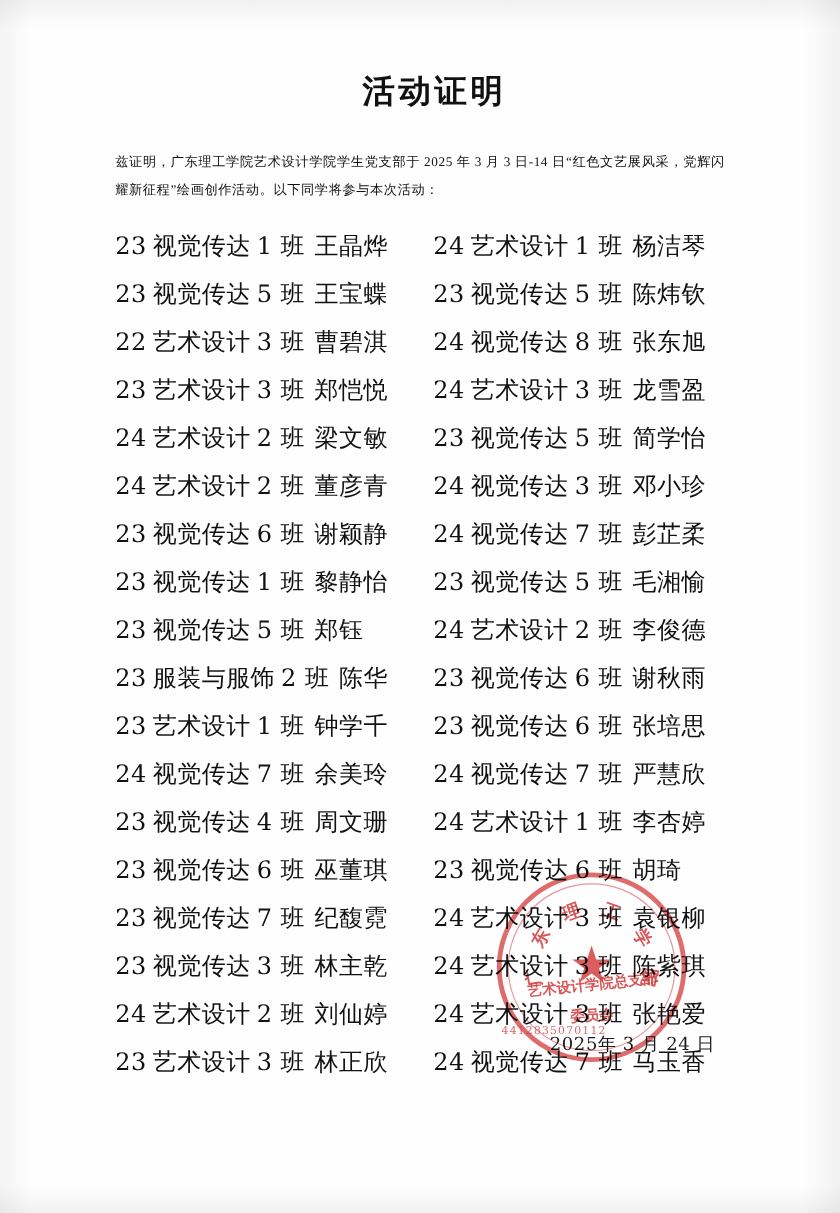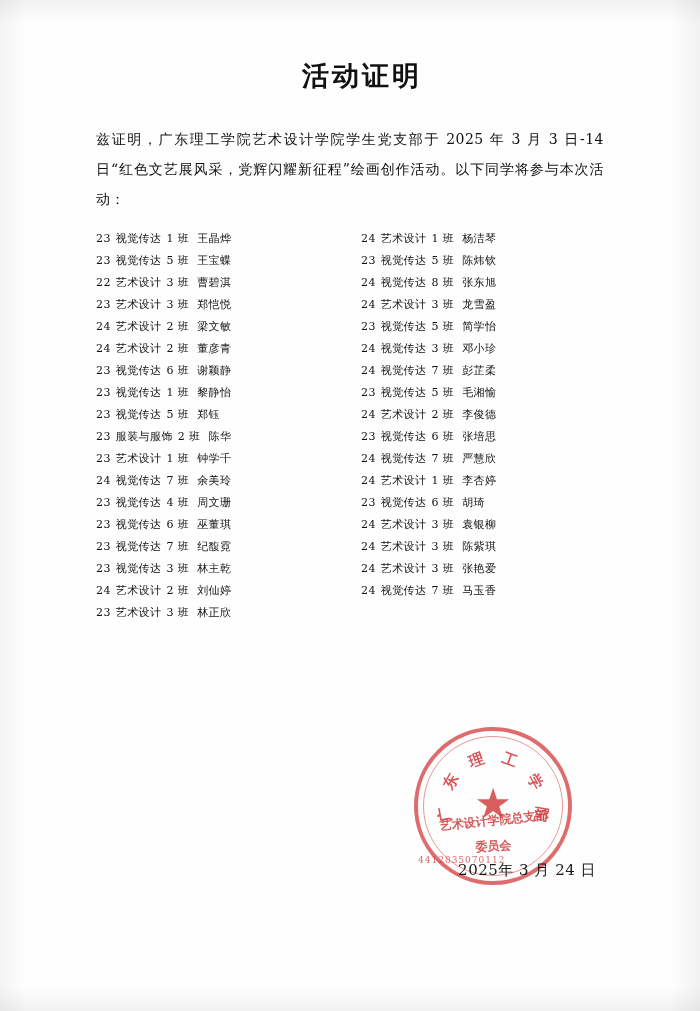--- a/index.html
+++ b/index.html
@@ -43,38 +43,39 @@
     text-align: center;
     font-size: 27px;
     font-weight: bold;
     letter-spacing: 3px;
     margin-top: 58px;
     font-family: "DejaVu Serif", "Liberation Serif", serif;
     padding-left: 24px;
   }
   .body-text {
     margin: 30px 96px 0 96px;
-    font-size: 14px;
+    font-size: 11px;
     line-height: 2.15;
     text-align: justify;
     letter-spacing: 0.5px;
+    font-family: Liberation Serif, serif;
   }
   .roster {
     margin: 14px 96px 0 96px;
     display: grid;
     grid-template-columns: 1fr 1fr;
     column-gap: 22px;
     row-gap: 0px;
   }
   .roster-col {
     display: flex;
     flex-direction: column;
   }
   .entry {
-    font-size: 11px;
+    font-size: 20px;
     line-height: 2.0;
     letter-spacing: 0.4px;
     white-space: nowrap;
   }
   .entry .yr { margin-right: 5px; }
   .entry .maj { margin-right: 5px; }
   .entry .cls { margin-right: 8px; }
   .entry .nm { }
 
   .signature {
@@ -176,20 +177,21 @@
       <div class="roster-col" id="col-right">
           <div class="entry"><span class="yr">24</span><span class="maj">艺术设计</span><span class="cls">1 班</span><span class="nm">杨洁琴</span></div>
           <div class="entry"><span class="yr">23</span><span class="maj">视觉传达</span><span class="cls">5 班</span><span class="nm">陈炜钦</span></div>
           <div class="entry"><span class="yr">24</span><span class="maj">视觉传达</span><span class="cls">8 班</span><span class="nm">张东旭</span></div>
           <div class="entry"><span class="yr">24</span><span class="maj">艺术设计</span><span class="cls">3 班</span><span class="nm">龙雪盈</span></div>
           <div class="entry"><span class="yr">23</span><span class="maj">视觉传达</span><span class="cls">5 班</span><span class="nm">简学怡</span></div>
           <div class="entry"><span class="yr">24</span><span class="maj">视觉传达</span><span class="cls">3 班</span><span class="nm">邓小珍</span></div>
           <div class="entry"><span class="yr">24</span><span class="maj">视觉传达</span><span class="cls">7 班</span><span class="nm">彭芷柔</span></div>
           <div class="entry"><span class="yr">23</span><span class="maj">视觉传达</span><span class="cls">5 班</span><span class="nm">毛湘愉</span></div>
           <div class="entry"><span class="yr">24</span><span class="maj">艺术设计</span><span class="cls">2 班</span><span class="nm">李俊德</span></div>
+          <div class="entry"><span class="yr">23</span><span class="maj">视觉传达</span><span class="cls">6 班</span><span class="nm">谢秋雨</span></div>
           <div class="entry"><span class="yr">23</span><span class="maj">视觉传达</span><span class="cls">6 班</span><span class="nm">张培思</span></div>
           <div class="entry"><span class="yr">24</span><span class="maj">视觉传达</span><span class="cls">7 班</span><span class="nm">严慧欣</span></div>
           <div class="entry"><span class="yr">24</span><span class="maj">艺术设计</span><span class="cls">1 班</span><span class="nm">李杏婷</span></div>
           <div class="entry"><span class="yr">23</span><span class="maj">视觉传达</span><span class="cls">6 班</span><span class="nm">胡琦</span></div>
           <div class="entry"><span class="yr">24</span><span class="maj">艺术设计</span><span class="cls">3 班</span><span class="nm">袁银柳</span></div>
           <div class="entry"><span class="yr">24</span><span class="maj">艺术设计</span><span class="cls">3 班</span><span class="nm">陈紫琪</span></div>
           <div class="entry"><span class="yr">24</span><span class="maj">艺术设计</span><span class="cls">3 班</span><span class="nm">张艳爱</span></div>
           <div class="entry"><span class="yr">24</span><span class="maj">视觉传达</span><span class="cls">7 班</span><span class="nm">马玉香</span></div>
         </div>
     </div>

